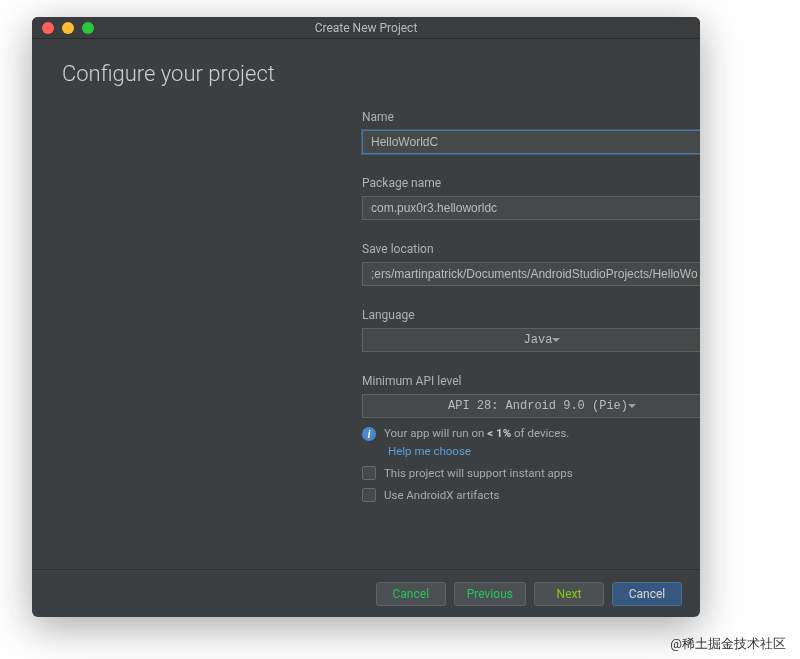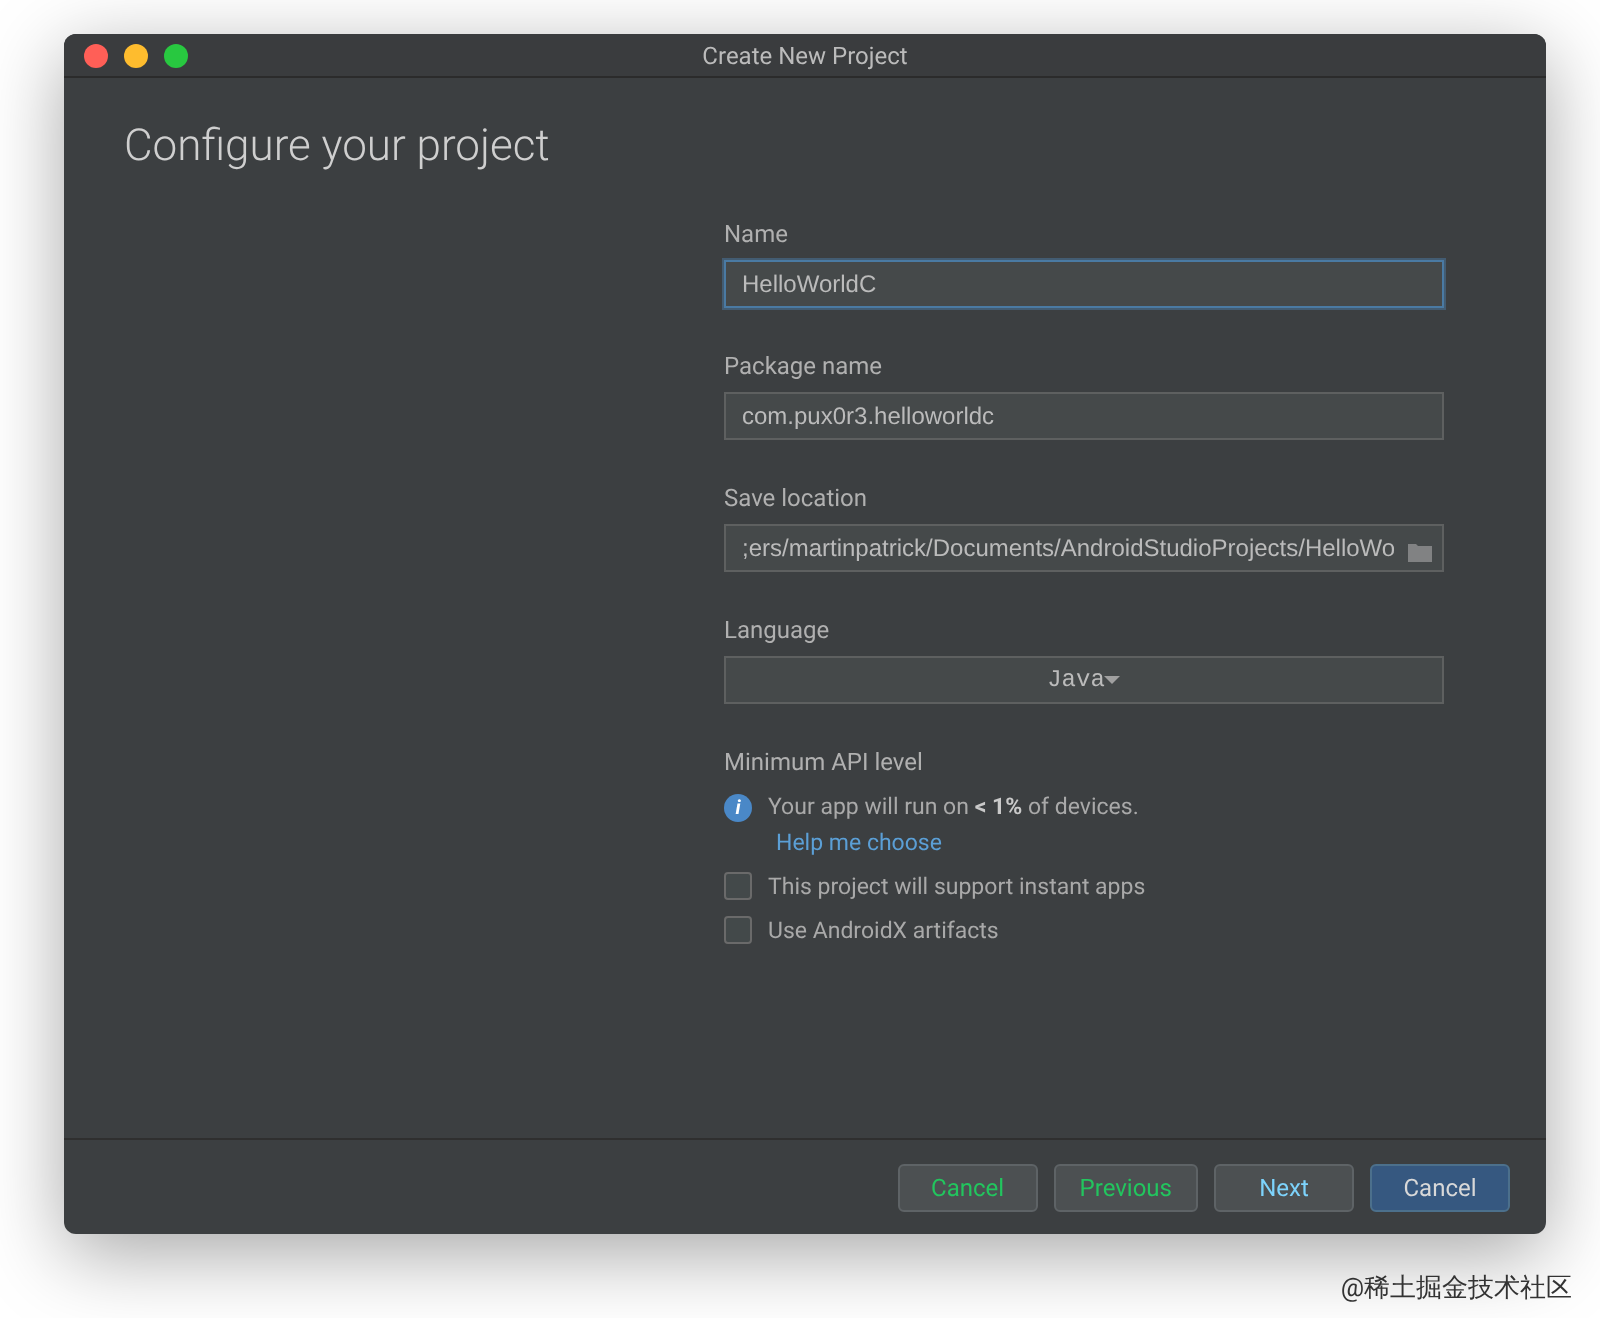--- a/index.html
+++ b/index.html
@@ -7,21 +7,21 @@
       font-family: -apple-system, BlinkMacSystemFont, "Segoe UI", Roboto, sans-serif;
       background: #fff;
       width: 800px;
       height: 659px;
       position: relative;
     }
     .window {
       position: absolute;
       left: 32px;
       top: 17px;
-      width: 741px;
+      width: 668px;
       height: 600px;
       background: #3c3f41;
       border-radius: 6px;
       box-shadow: 0 10px 40px rgba(0,0,0,0.35);
       overflow: hidden;
       display: flex;
       flex-direction: column;
     }
     .titlebar {
       height: 22px;
@@ -172,21 +172,21 @@
       border: 1px solid #5e6366;
       color: #22c55e;
       font-size: 12px;
       border-radius: 3px;
       display: flex;
       align-items: center;
       justify-content: center;
       padding: 0 12px;
       cursor: default;
     }
-    .btn.disabled { color: #7dd3fc; }
+    .btn.disabled { color: #84cc16; }
     .btn.primary {
       background: #365880;
       border: 1px solid #4c708c;
       color: #d8d8d8;
     }
     .watermark {
       position: absolute;
       right: 14px;
       bottom: 6px;
       color: #333;
@@ -236,20 +236,24 @@
       <div class="field-group">
         <label class="field-label">Language</label>
         <div class="select">
           <span>Java</span>
           <span class="chev"></span>
         </div>
       </div>
 
       <div class="field-group tight">
         <label class="field-label">Minimum API level</label>
+        <div class="select">
+          <span>API 28: Android 9.0 (Pie)</span>
+          <span class="chev"></span>
+        </div>
 
         <div class="info-row">
           <span class="info-icon">i</span>
           <span class="info-text">
             <span>Your app will run on </span><b>&lt; 1%</b><span> of devices.</span>
           </span>
         </div>
         <a class="help-link">Help me choose</a>
 
         <div class="checkbox-row">

